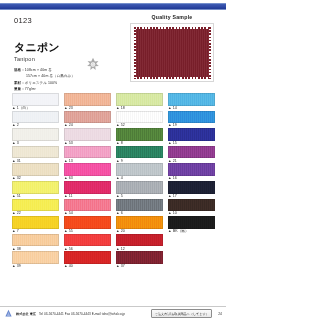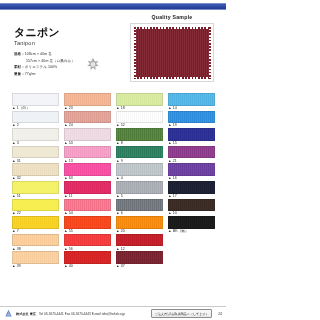--- a/index.html
+++ b/index.html
@@ -16,21 +16,21 @@
   }
   #topbar::after {
     content:""; position:absolute; left:0; bottom:-2px; width:226px; height:2px;
     background:#ffffff;
   }
 
   #product {
     position:absolute; left:14px; top:16px; width:92px;
   }
   .p-code { font-size:7.5px; color:#231f20; letter-spacing:.3px; line-height:1.25; }
-  .p-name-jp { font-size:11px; font-weight:bold; color:#111; line-height:1.3; margin-top:9px; letter-spacing:.2px; }
+  .p-name-jp { font-size:11px; font-weight:bold; color:#111; line-height:1.3; margin-top:15px; letter-spacing:.2px; }
   .p-name-en { font-size:5.6px; color:#3a3a3a; margin-top:1px; letter-spacing:.2px; }
   .specs { margin-top:5px; }
   .spec-row { font-size:3.5px; color:#2b2b2b; line-height:1.85; white-space:nowrap; letter-spacing:.1px; }
   .spec-row .lbl { font-weight:bold; }
   .spec-row.cont { padding-left:12px; }
 
   #seal {
     position:absolute; left:84px; top:56px; width:18px; height:18px;
     opacity:.72;
   }
@@ -92,20 +92,21 @@
     background:linear-gradient(to bottom,#fbfbfb,#e9e9e9); white-space:nowrap;
   }
   #fpage { font-size:3.4px; color:#333; padding-left:3px; }
 </style>
 </head>
 <body>
 
 <div id="topbar"></div>
 
 <div id="product">
+  <div class="p-code">0123</div>
   <div class="p-name-jp">タニポン</div>
   <div class="p-name-en">Tanipon</div>
   <div class="specs">
     <div class="spec-row">
       <span class="lbl">規格：</span><span>108cm × 40m 巻</span>
     </div>
     <div class="spec-row cont">
       <span>157cm × 40m 巻（白黒のみ）</span>
     </div>
     <div class="spec-row">

